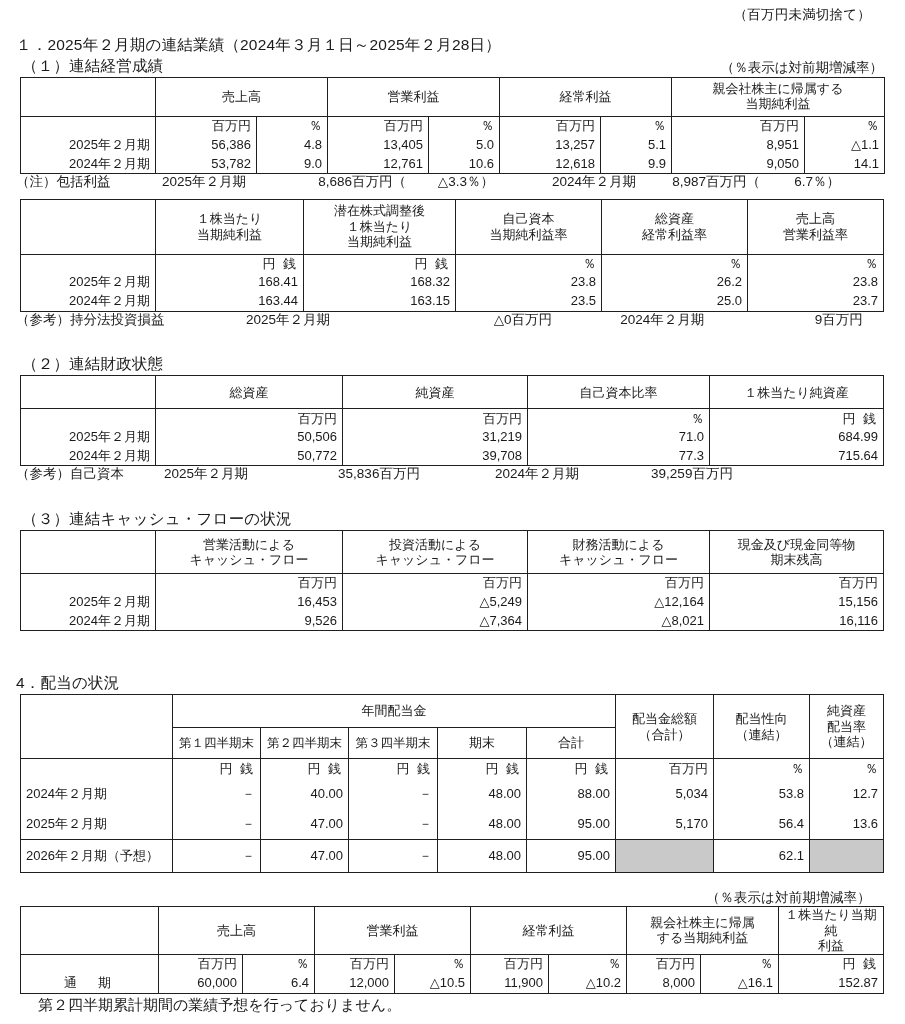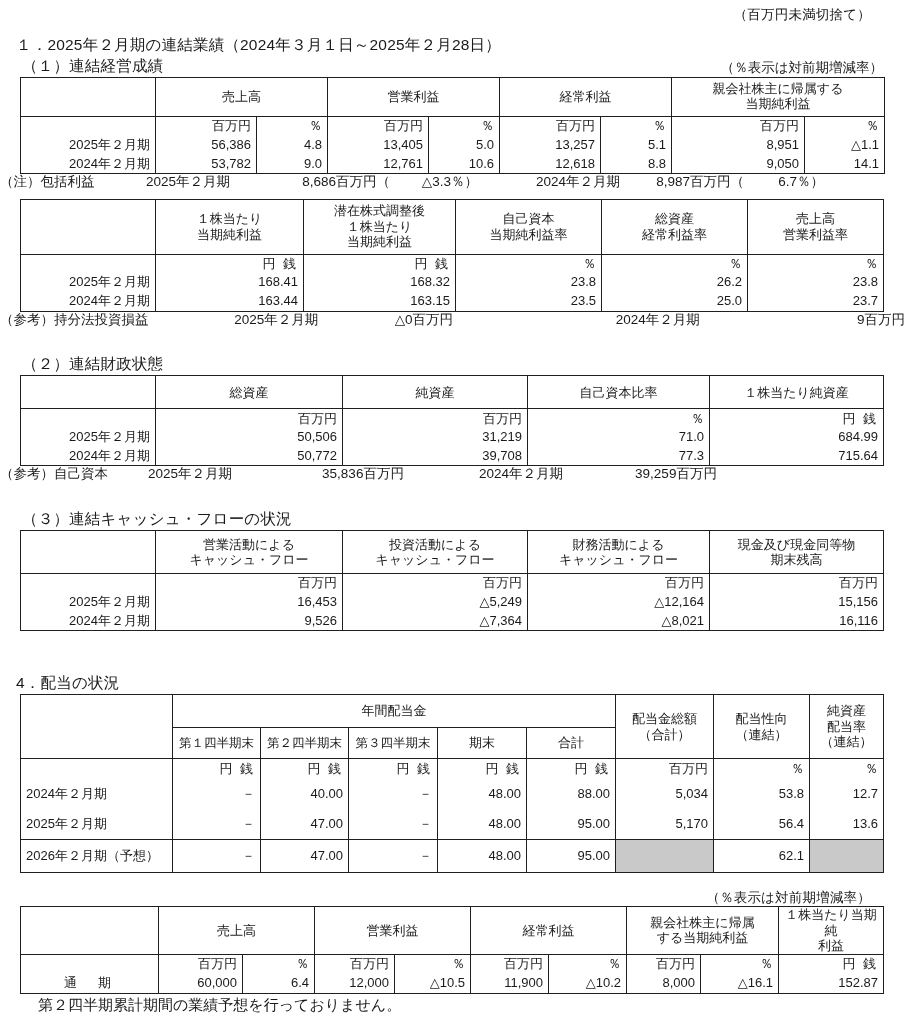--- a/index.html
+++ b/index.html
@@ -84,20 +84,21 @@
   .nb-t { border-top: none !important; }
 
   
   table.ft { border: 1px solid #1f1f1f; }
 
   
   .free-note {
     font-size: 13.5px;
     white-space: pre;
     line-height: 1.25;
+    padding-left: 16px;
   }
   .free-note .seg { display: inline-block; }
 
   .spacer-8  { height: 8px; }
   .spacer-12 { height: 12px; }
   .spacer-16 { height: 16px; }
   .spacer-26 { height: 26px; }
   .yen-sen { letter-spacing: 2px; margin-top: 20px; }
 </style>
 </head>
@@ -160,21 +161,21 @@
         <td class="r nb-t nb-b">8,951</td>
         <td class="r nb-t nb-b">△1.1</td>
       </tr>
       <tr>
         <td class="r nb-t" style="height:19px">2024年２月期</td>
         <td class="r nb-t">53,782</td>
         <td class="r nb-t">9.0</td>
         <td class="r nb-t">12,761</td>
         <td class="r nb-t">10.6</td>
         <td class="r nb-t">12,618</td>
-        <td class="r nb-t">8.8</td>
+        <td class="r nb-t">9.9</td>
         <td class="r nb-t">9,050</td>
         <td class="r nb-t">14.1</td>
       </tr>
     </tbody>
   </table>
 
   <div class="free-note" style="display:flex;align-items:baseline;">
     <span class="seg" style="width:146px;display:inline-block">（注）包括利益</span>
     <span class="seg" style="width:132px;display:inline-block">2025年２月期</span>
     <span class="seg" style="width:112px;display:inline-block;text-align:right">8,686百万円（</span>
@@ -233,23 +234,23 @@
         <td class="r nb-t">23.5</td>
         <td class="r nb-t">25.0</td>
         <td class="r nb-t">23.7</td>
       </tr>
     </tbody>
   </table>
 
   <div class="free-note" style="display:flex;align-items:baseline;gap:39px;">
     <span class="seg" style="width:196px;display:inline-block">（参考）持分法投資損益</span>
     <span class="seg" style="width:122px;display:inline-block">2025年２月期</span>
-    <span class="seg" style="width:152px;display:inline-block;text-align:left">△0百万円</span>
+    <span class="seg" style="width:152px;display:inline-block;text-align:right">△0百万円</span>
     <span class="seg" style="width:146px;display:inline-block;text-align:center">2024年２月期</span>
-    <span class="seg" style="width:136px;display:inline-block;text-align:right">9百万円</span>
+    <span class="seg" style="width:136px;display:inline-block;text-align:center">9百万円</span>
   </div>
 
   <div class="spacer-26"></div>
 
   <div class="sub-title">（２）連結財政状態</div>
 
   <table class="ft">
     <colgroup>
       <col style="width:135px">
         <col style="width:187px">

